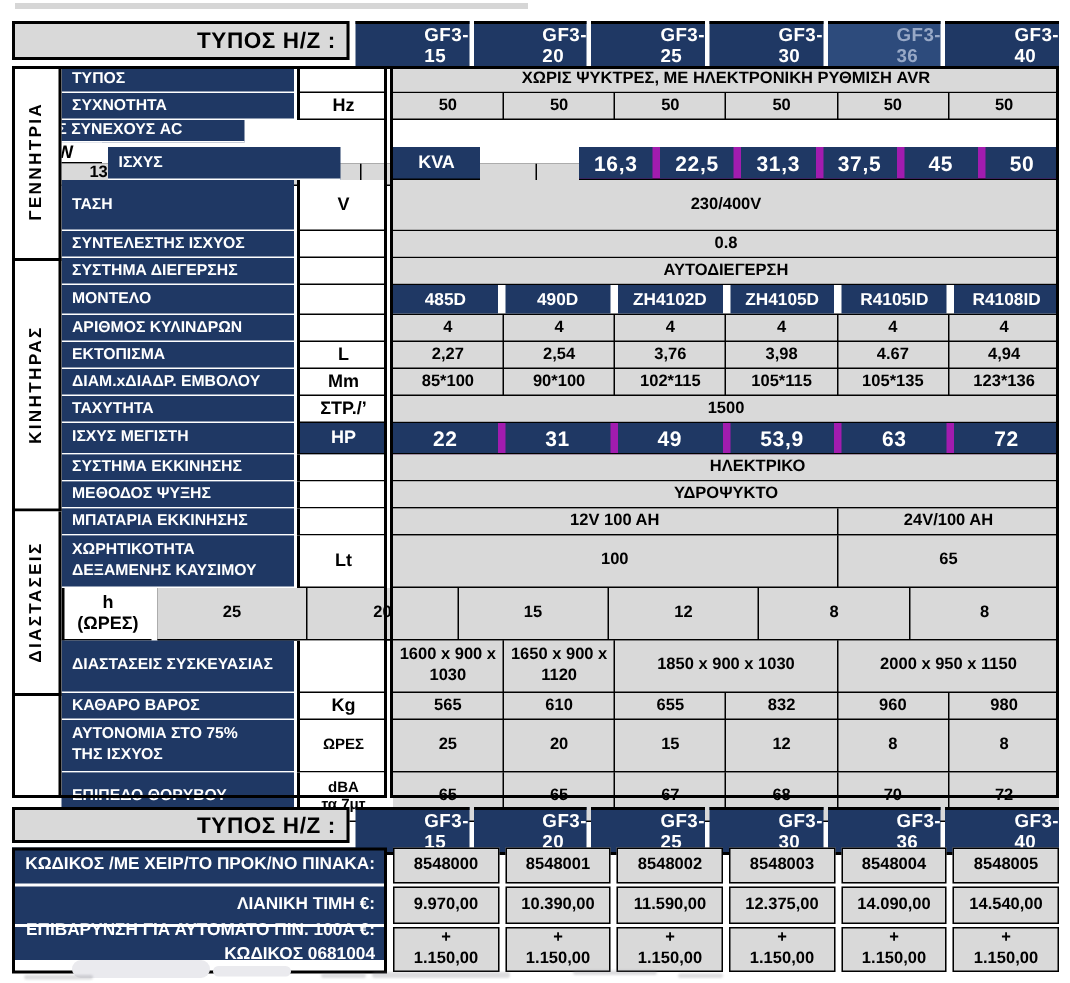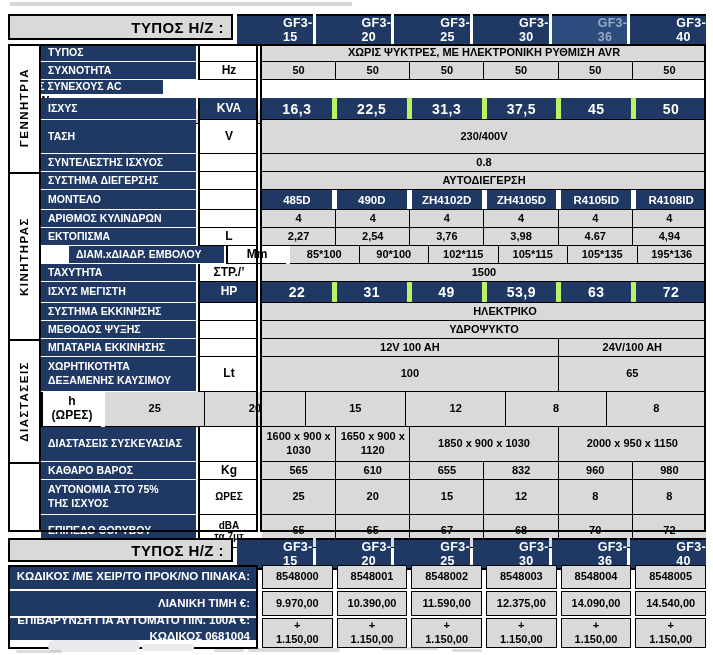--- a/index.html
+++ b/index.html
@@ -41,21 +41,21 @@
   }
   .unit-power{background:var(--navy);color:#fff}
   .unit-small{font-size:10px}
   .gut{width:4px;flex:none}
   .vals{flex:1;display:grid;grid-template-columns:repeat(6,1fr);box-sizing:border-box;border-bottom:1px solid #000}
   .vals-n{gap:1px;background:#000}
   .vals-n .vcell{
     background:var(--grey);color:#000;font-weight:bold;font-size:11px;
     display:flex;align-items:center;justify-content:center;text-align:center;line-height:1.25;padding:0 2px;box-sizing:border-box;
   }
-  .vals-p{gap:5px;background:#bef264}
+  .vals-p{gap:5px;background:#a21caf}
   .vals-p .vcell{background:var(--navy);color:#fff;font-weight:bold;font-size:14px;display:flex;align-items:center;justify-content:center;letter-spacing:.5px}
   .vals-m{gap:5px;background:#fff}
   .vals-m .vcell{background:var(--navy);color:#fff;font-weight:bold;font-size:11.5px;display:flex;align-items:center;justify-content:center}
   .seccell{
     position:absolute;left:0;width:33px;box-sizing:border-box;background:#fff;z-index:2;
     border-right:2px solid #000;display:flex;align-items:center;justify-content:center;
   }
   .seccell.divider{border-bottom:2px solid #000}
   .sectxt{writing-mode:vertical-rl;transform:rotate(180deg);font-weight:bold;font-size:11.5px;letter-spacing:1.5px;color:#000}
 
@@ -147,21 +147,21 @@
           <div class="gut"></div>
           <div class="vals vals-n">
             <div class="vcell">13</div>
             <div class="vcell">18</div>
             <div class="vcell">25</div>
             <div class="vcell">30</div>
             <div class="vcell">36</div>
             <div class="vcell">40</div>
           </div>
         </div>
-        <div class="trow" style="height: 22px;">
+        <div class="trow" style="height: 22px; gap: 31px;">
           <div class="sec-spacer"></div>
           <div class="lbl">ΙΣΧΥΣ</div>
           <div class="unit unit-power">
             <span>KVA</span>
           </div>
           <div class="gut"></div>
           <div class="vals vals-p">
             <div class="vcell">16,3</div>
             <div class="vcell">22,5</div>
             <div class="vcell">31,3</div>
@@ -244,34 +244,34 @@
           <div class="gut"></div>
           <div class="vals vals-n">
             <div class="vcell">2,27</div>
             <div class="vcell">2,54</div>
             <div class="vcell">3,76</div>
             <div class="vcell">3,98</div>
             <div class="vcell">4.67</div>
             <div class="vcell">4,94</div>
           </div>
         </div>
-        <div class="trow" style="height: 18px; padding-left: 28px;">
+        <div class="trow" style="height: 18px;">
           <div class="sec-spacer"></div>
           <div class="lbl">ΔΙΑΜ.xΔΙΑΔΡ. ΕΜΒΟΛΟΥ</div>
           <div class="unit">
             <span>Mm</span>
           </div>
           <div class="gut"></div>
           <div class="vals vals-n">
             <div class="vcell">85*100</div>
             <div class="vcell">90*100</div>
             <div class="vcell">102*115</div>
             <div class="vcell">105*115</div>
             <div class="vcell">105*135</div>
-            <div class="vcell">195*136</div>
+            <div class="vcell">123*136</div>
           </div>
         </div>
         <div class="trow" style="height: 18px;">
           <div class="sec-spacer"></div>
           <div class="lbl">ΤΑΧΥΤΗΤΑ</div>
           <div class="unit">
             <span>ΣΤΡ./’</span>
           </div>
           <div class="gut"></div>
           <div class="vals vals-n">

